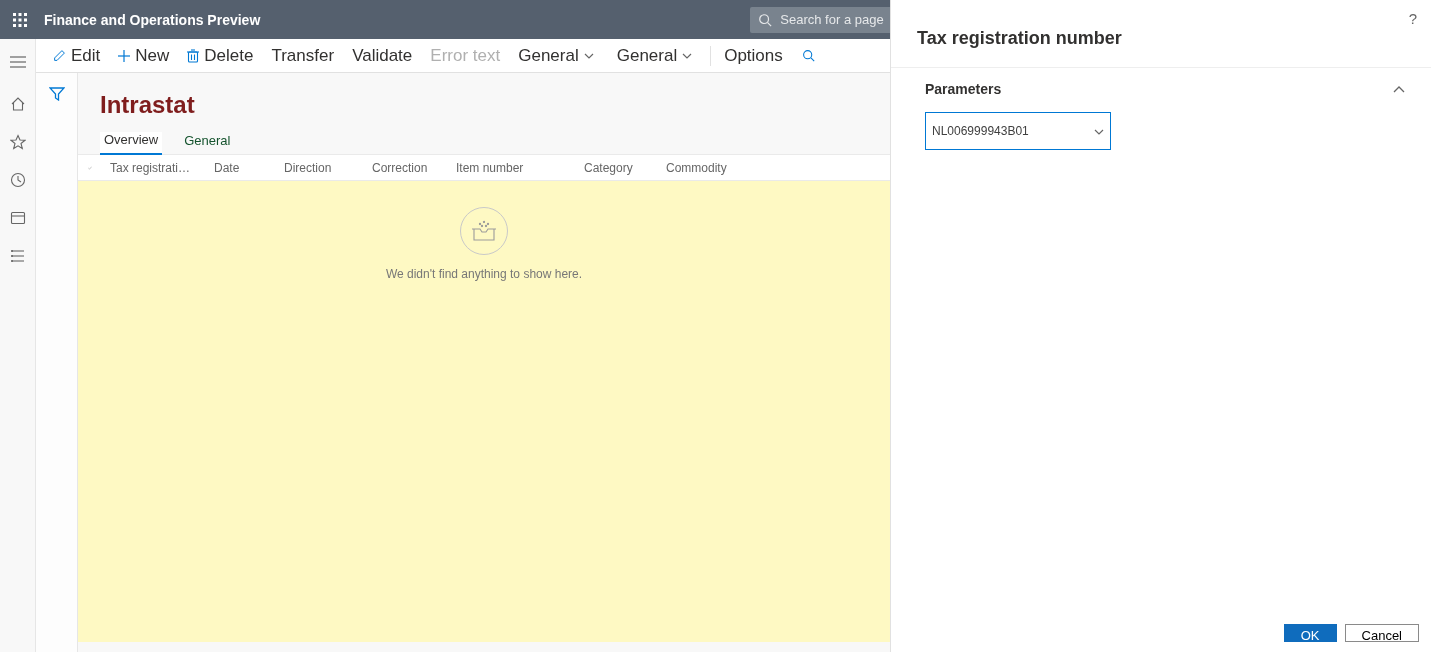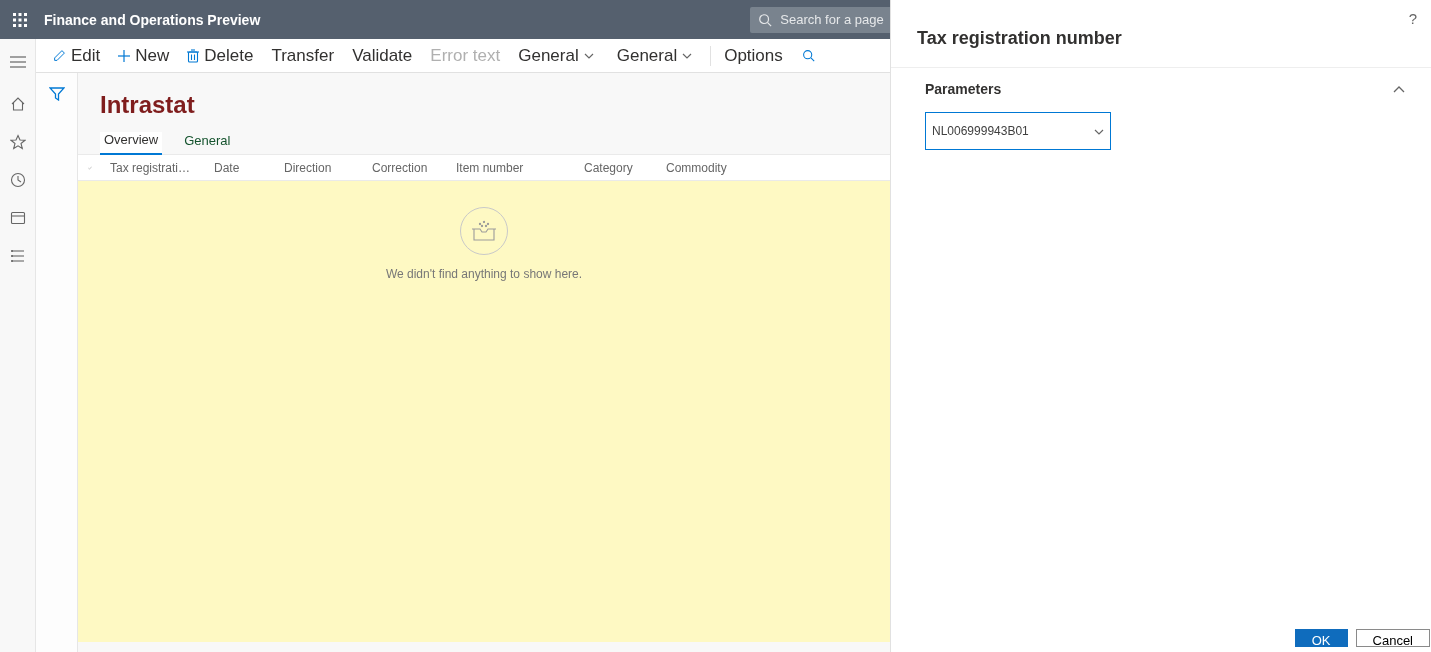--- a/index.html
+++ b/index.html
@@ -51,21 +51,21 @@
   .panelHelp { position:absolute; top:10px; right:14px; color:#666; font-size:15px; cursor:pointer;}
   .panelTitle { font-size:18px; font-weight:600; color:#323130; padding:28px 0 18px 26px; }
   .panelDivider { border-top:1px solid #eee; margin:0 0 0 0;}
   .sectionRow { display:flex; align-items:center; justify-content:space-between; padding:12px 26px 4px 34px; cursor:pointer;}
   .sectionTitle { font-size:14px; font-weight:600; color:#323130;}
   .sectionCaret { color:#666;}
   .fieldBlock { padding:10px 26px 0 34px;}
   .fieldLabel { font-size:12px; color:#666; margin-bottom:4px;}
   .combo { width:186px; height:38px; border:1px solid #0078d4; display:flex; align-items:center; justify-content:space-between; padding:0 6px; font-size:12px; color:#404040; background:#fff;}
   .combo .comboCaret { color:#666; }
-  .panelFooter { position:absolute; bottom:0; right:0; left:0; height:28px; display:flex; justify-content:flex-end; align-items:center; padding-right:1px; gap:8px;margin-top:27px;}
+  .panelFooter { position:absolute; bottom:0; right:0; left:0; height:28px; display:flex; justify-content:flex-end; align-items:flex-start; padding-right:12px; gap:8px;margin-top:27px;}
   .btn { height:24px; padding:0 16px; font-size:13px; border:1px solid #8a8a8a; background:#fff; cursor:pointer; display:flex; align-items:center;}
   .btn.primary { background:#0f6cbd; color:#fff; border-color:#0f6cbd;}
   .btn.cut {  height:18px; overflow:hidden; align-items:flex-start; padding-top:3px;}
 </style>
 </head>
 <body>
 
 <div class="topbar">
   <div class="waffle">
     <svg width="14" height="14" viewBox="0 0 14 14">

